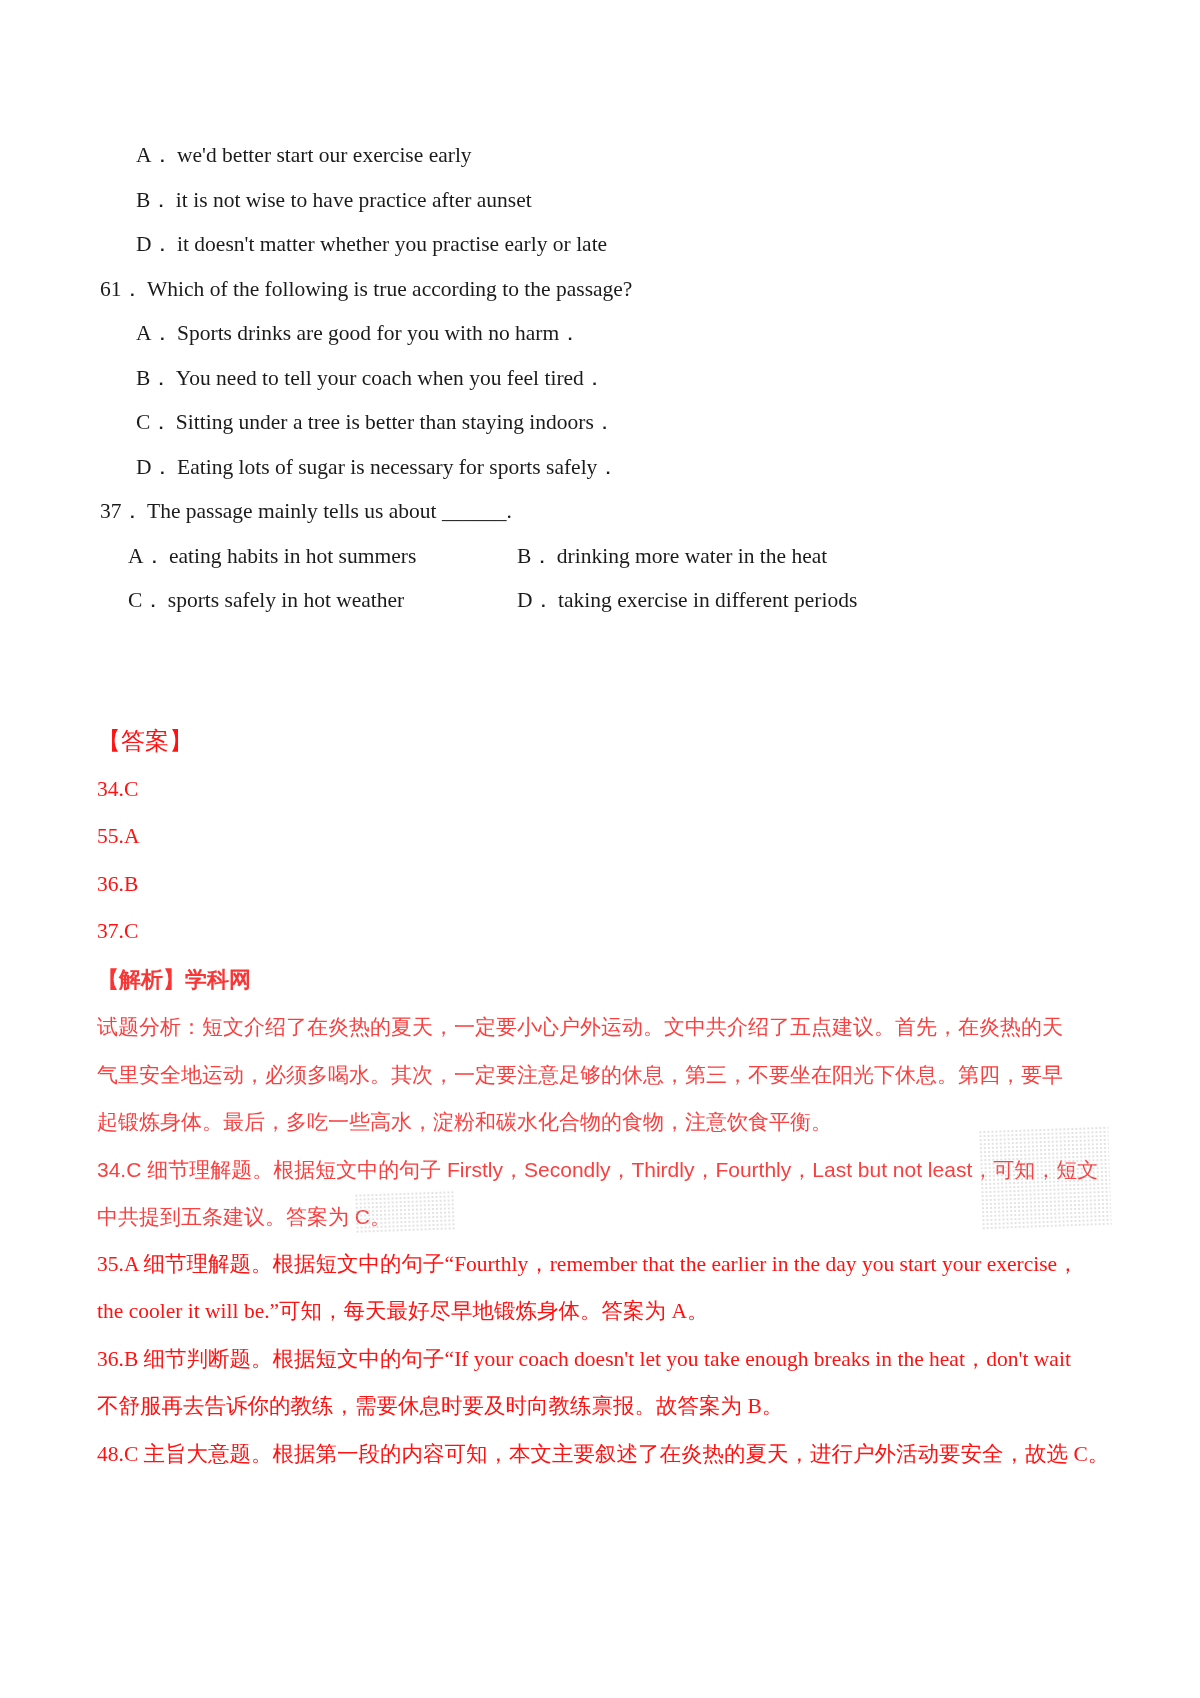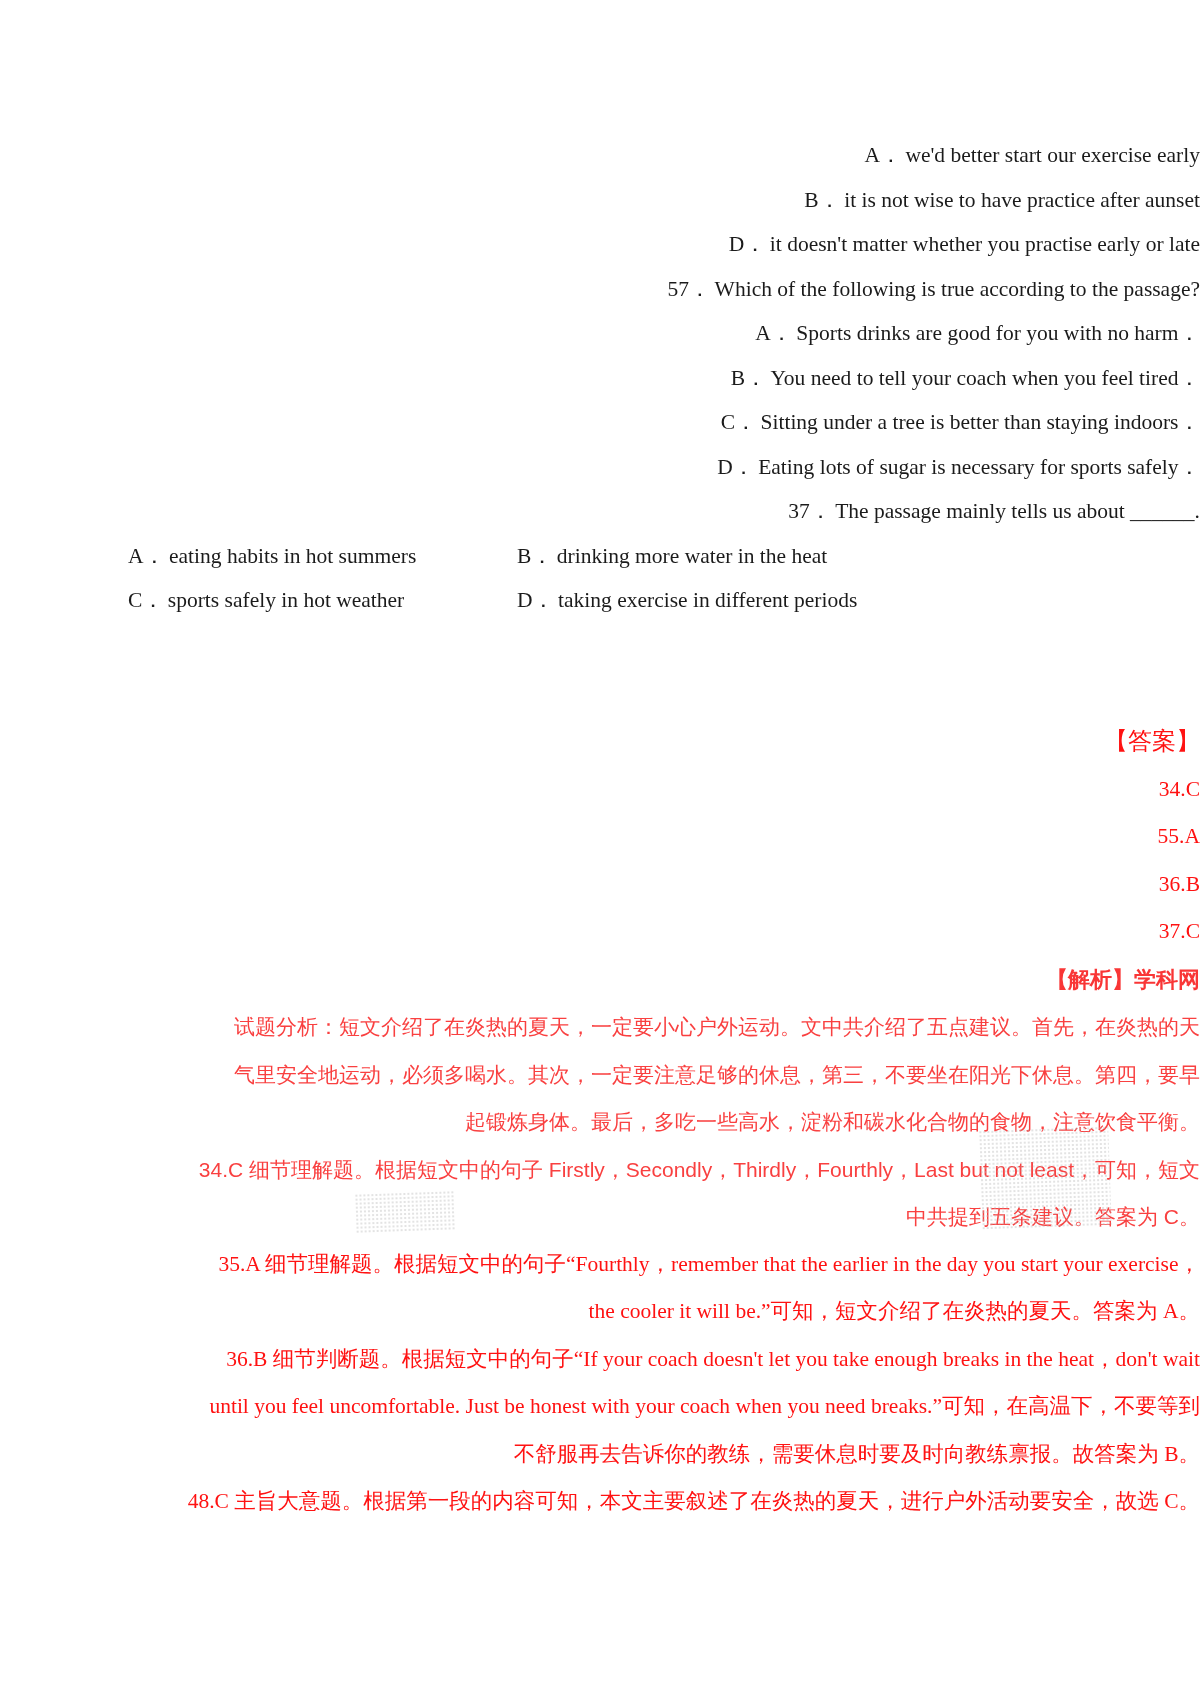--- a/index.html
+++ b/index.html
@@ -3,21 +3,20 @@
 <meta charset="utf-8">
 <style>
   html,body{margin:0;padding:0;background:#ffffff;}
   .page{
     position:relative;
     width:1200px;
     height:1698px;
     background:#ffffff;
     overflow:hidden;
     font-family:"Liberation Serif", serif;
-    text-align:right;
   }
   
   .black-section{
     position:absolute;
     top:133px; left:0; right:0;
     color:#1b1b1b;
     font-size:21.5px;
   }
   .bline{
     height:44.5px;
@@ -86,21 +85,21 @@
       <span class="opt-label">A．</span><span>we'd better start our exercise early</span>
     </div>
     <div class="bline opt">
       <span class="opt-label">B．</span><span>it is not wise to have practice after aunset</span>
     </div>
     <div class="bline opt">
       <span class="opt-label">D．</span><span>it doesn't matter whether you practise early or late</span>
     </div>
 
     <div class="bline q-stem">
-      <span class="opt-label">57．</span><span>Which of the following is true according to the passage?</span>
+      <span class="opt-label">61．</span><span>Which of the following is true according to the passage?</span>
     </div>
     <div class="bline opt">
       <span class="opt-label">A．</span><span>Sports drinks are good for you with no harm．</span>
     </div>
     <div class="bline opt">
       <span class="opt-label">B．</span><span>You need to tell your coach when you feel tired．</span>
     </div>
     <div class="bline opt">
       <span class="opt-label">C．</span><span>Sitting under a tree is better than staying indoors．</span>
     </div>
@@ -134,24 +133,23 @@
     </div>
 
     <div class="rline r-sans">试题分析：短文介绍了在炎热的夏天，一定要小心户外运动。文中共介绍了五点建议。首先，在炎热的天</div>
     <div class="rline r-sans">气里安全地运动，必须多喝水。其次，一定要注意足够的休息，第三，不要坐在阳光下休息。第四，要早</div>
     <div class="rline r-sans">起锻炼身体。最后，多吃一些高水，淀粉和碳水化合物的食物，注意饮食平衡。</div>
 
     <div class="rline r-sans">34.C 细节理解题。根据短文中的句子 Firstly，Secondly，Thirdly，Fourthly，Last but not least，可知，短文</div>
     <div class="rline r-sans">中共提到五条建议。答案为 C。</div>
 
     <div class="rline r-serif">35.A 细节理解题。根据短文中的句子“Fourthly，remember that the earlier in the day you start your exercise，</div>
-    <div class="rline r-serif">the cooler it will be.”可知，短文介绍了在炎热的夏天。答案为 A。</div>
+    <div class="rline r-serif">the cooler it will be.”可知，每天最好尽早地锻炼身体。答案为 A。</div>
 
     <div class="rline r-serif">36.B 细节判断题。根据短文中的句子“If your coach doesn't let you take enough breaks in the heat，don't wait</div>
-    <div class="rline r-serif">until you feel uncomfortable. Just be honest with your coach when you need breaks.”可知，在高温下，不要等到</div>
     <div class="rline r-serif">不舒服再去告诉你的教练，需要休息时要及时向教练禀报。故答案为 B。</div>
 
     <div class="rline r-serif">48.C 主旨大意题。根据第一段的内容可知，本文主要叙述了在炎热的夏天，进行户外活动要安全，故选 C。</div>
   </div>
 
   <div class="smudge smudge-1"></div>
   <div class="smudge smudge-2"></div>
 
 </div>
 

